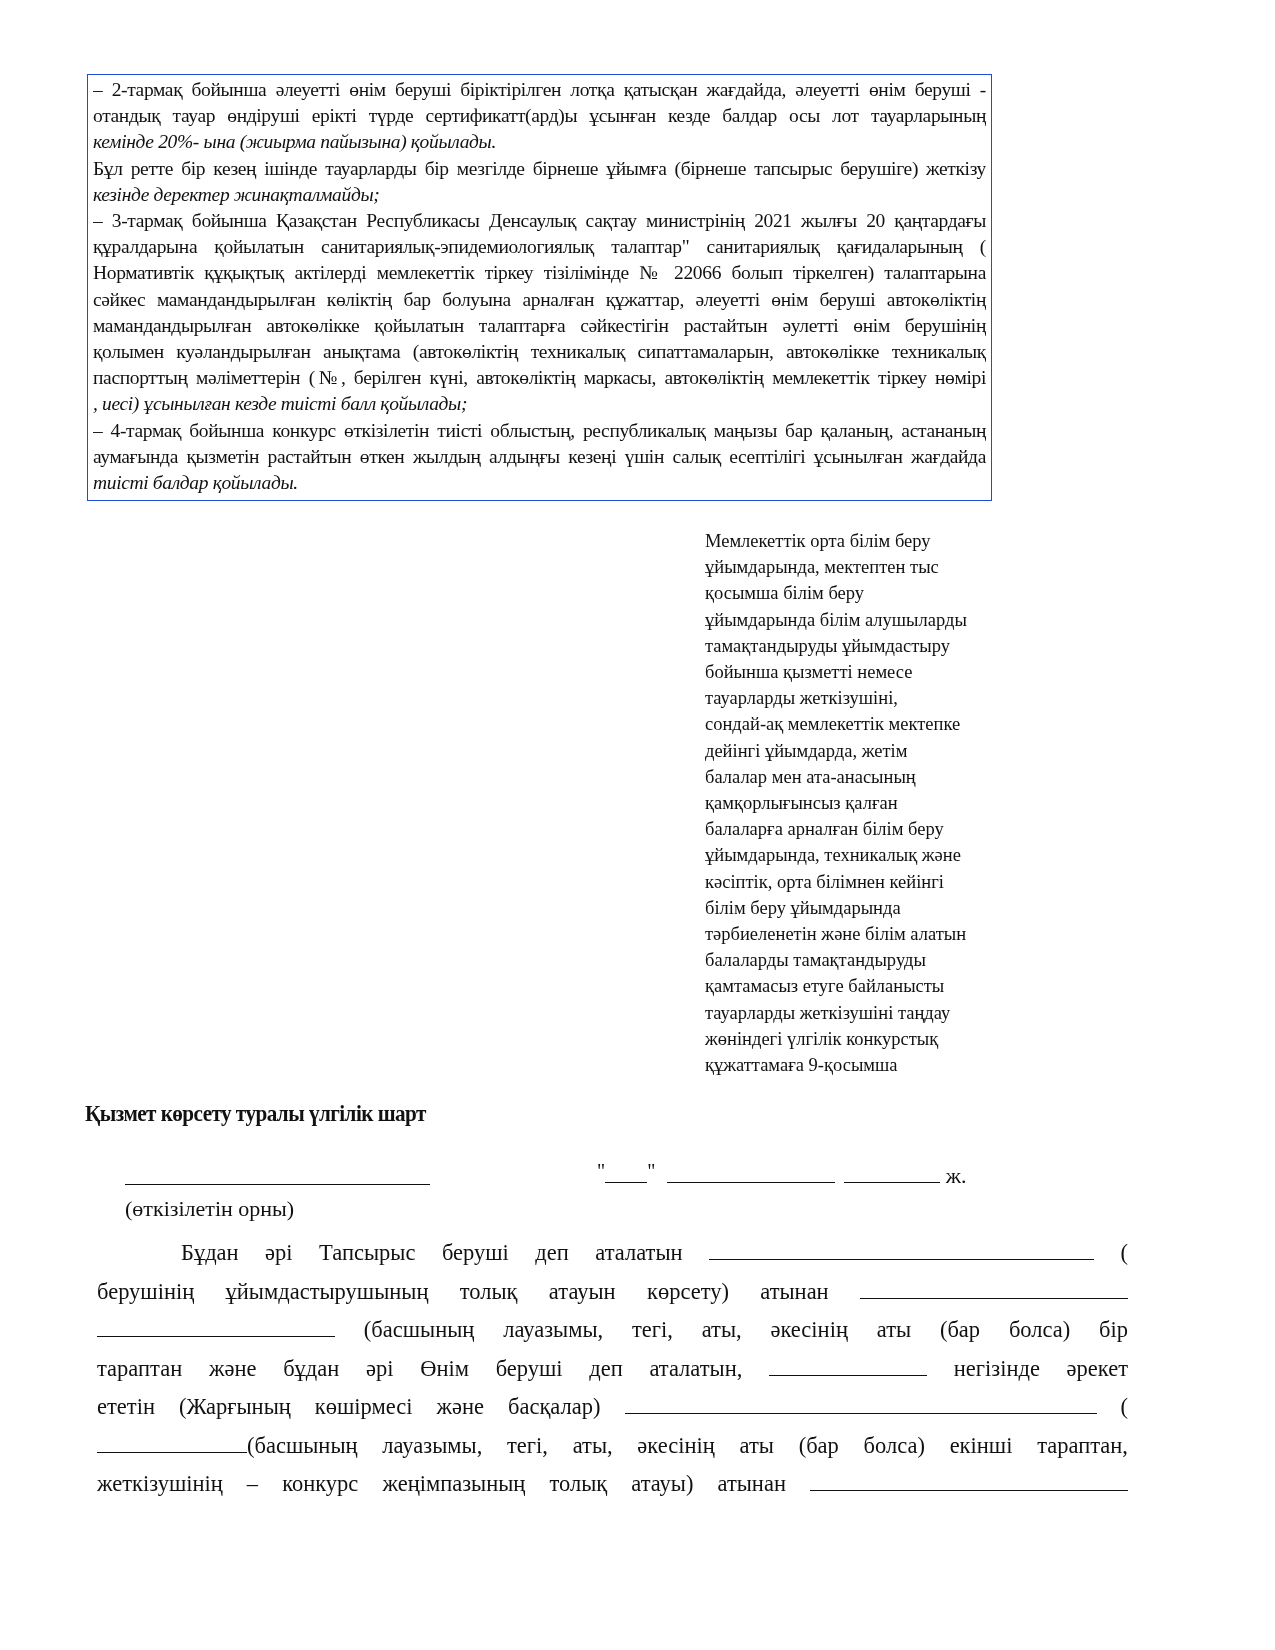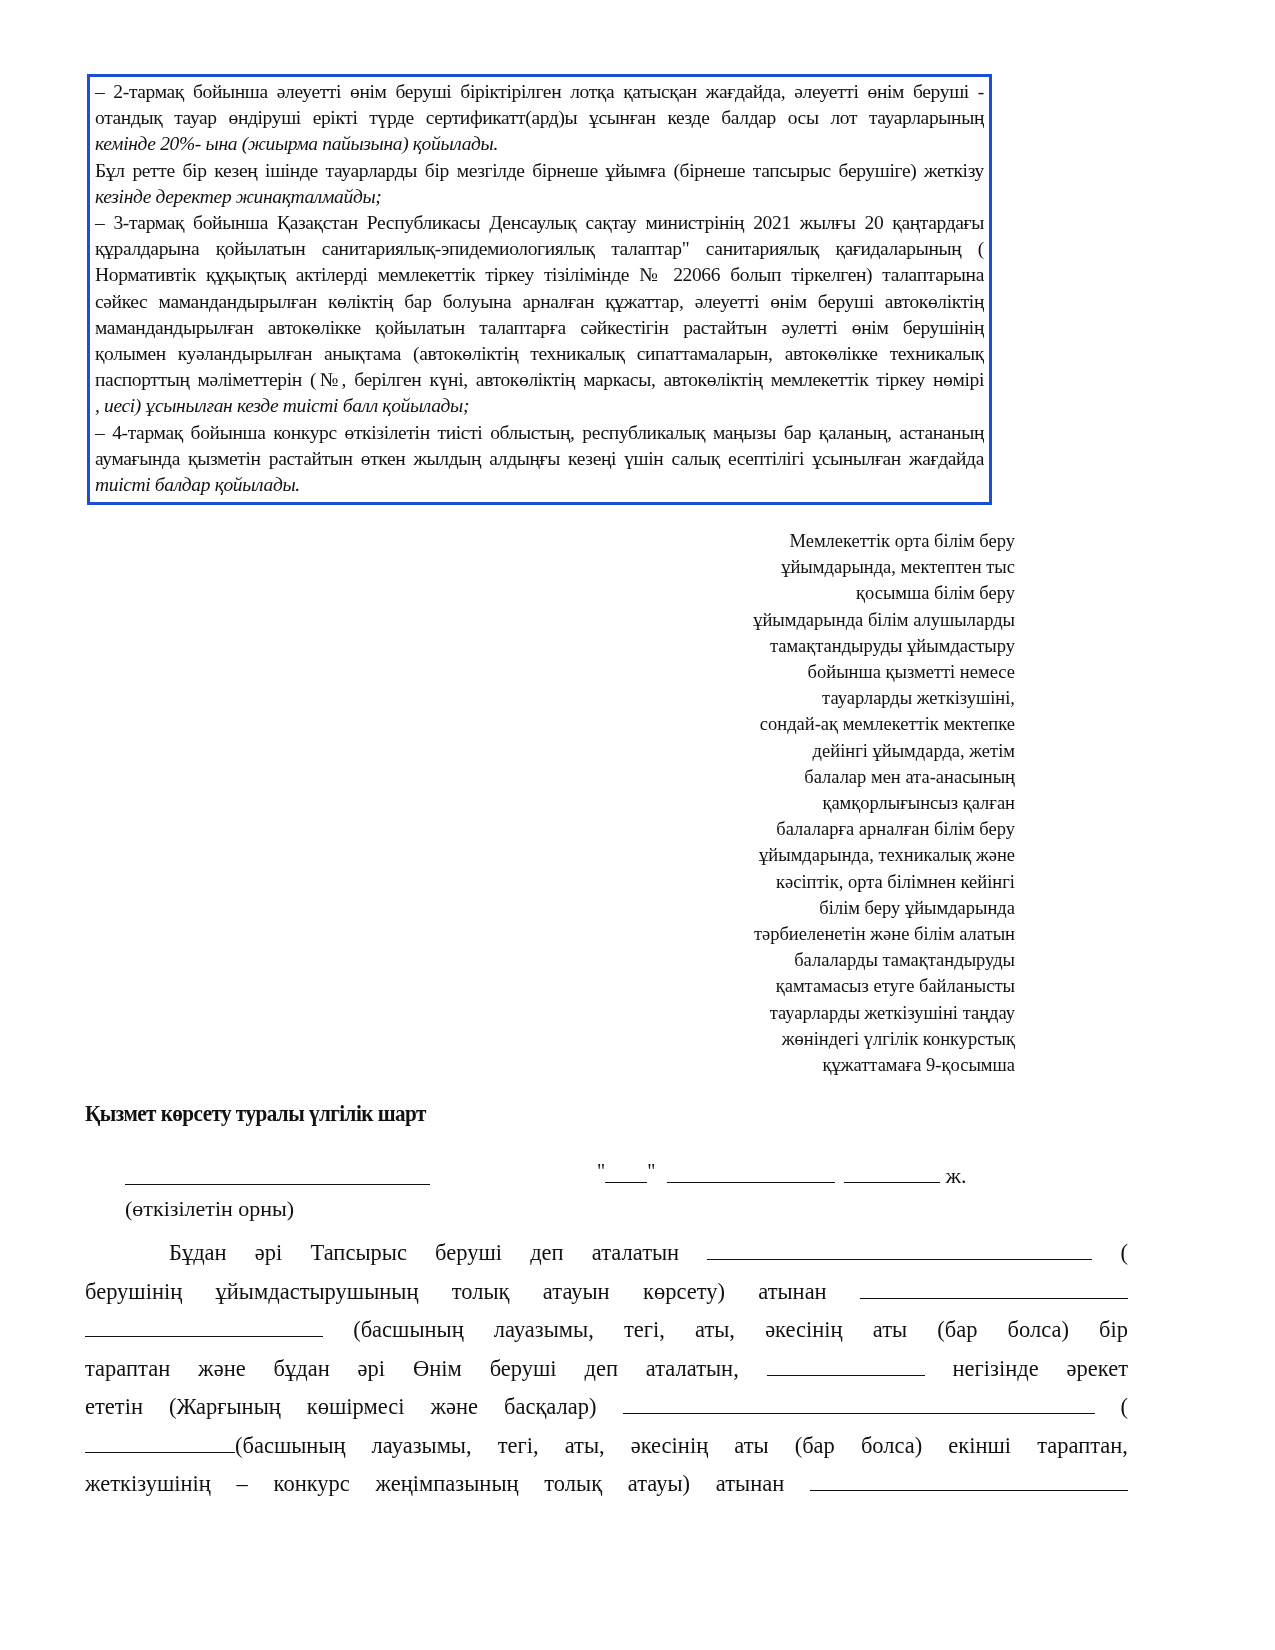--- a/index.html
+++ b/index.html
@@ -13,21 +13,21 @@
       position: relative;
       overflow: hidden;
       color: #111111;
       font-family: "Liberation Serif", "DejaVu Serif", serif;
     }
     .table-box {
       position: absolute;
       left: 87px;
       top: 74px;
       width: 905px;
-      border: 3px solid #1d4ed8;
+      border: 1px solid #1d4ed8;
       padding: 2px 5px 4px 5px;
       box-sizing: border-box;
       font-size: 19.5px;
       line-height: 26.2px;
       text-align: justify;
       letter-spacing: -0.35px;
     }
     .table-box .tline {
       display: block;
       text-align: justify;
@@ -37,21 +37,21 @@
     }
     .table-box .tline.last {
       text-align-last: left;
       font-style: italic;
     }
     .appendix-caption {
       position: absolute;
       left: 705px;
       top: 528px;
       width: 310px;
-      text-align: right;
+      text-align: left;
       font-size: 18.5px;
       line-height: 26.2px;
     }
     .appendix-caption span {
       display: block;
     }
     .doc-title {
       position: absolute;
       left: 85px;
       top: 1101px;
@@ -109,20 +109,21 @@
       font-size: 22.5px;
       line-height: 38.5px;
     }
     .bline {
       display: block;
       white-space: nowrap;
       text-align: justify;
       text-align-last: justify;
       overflow: hidden;
       height: 38.5px;
+      margin-left: 12px;
     }
     .bline.indent {
       padding-left: 84px;
     }
     .bline .fill {
       display: inline-block;
       border-bottom: 1.3px solid #111;
       height: 24px;
     }
   </style>

